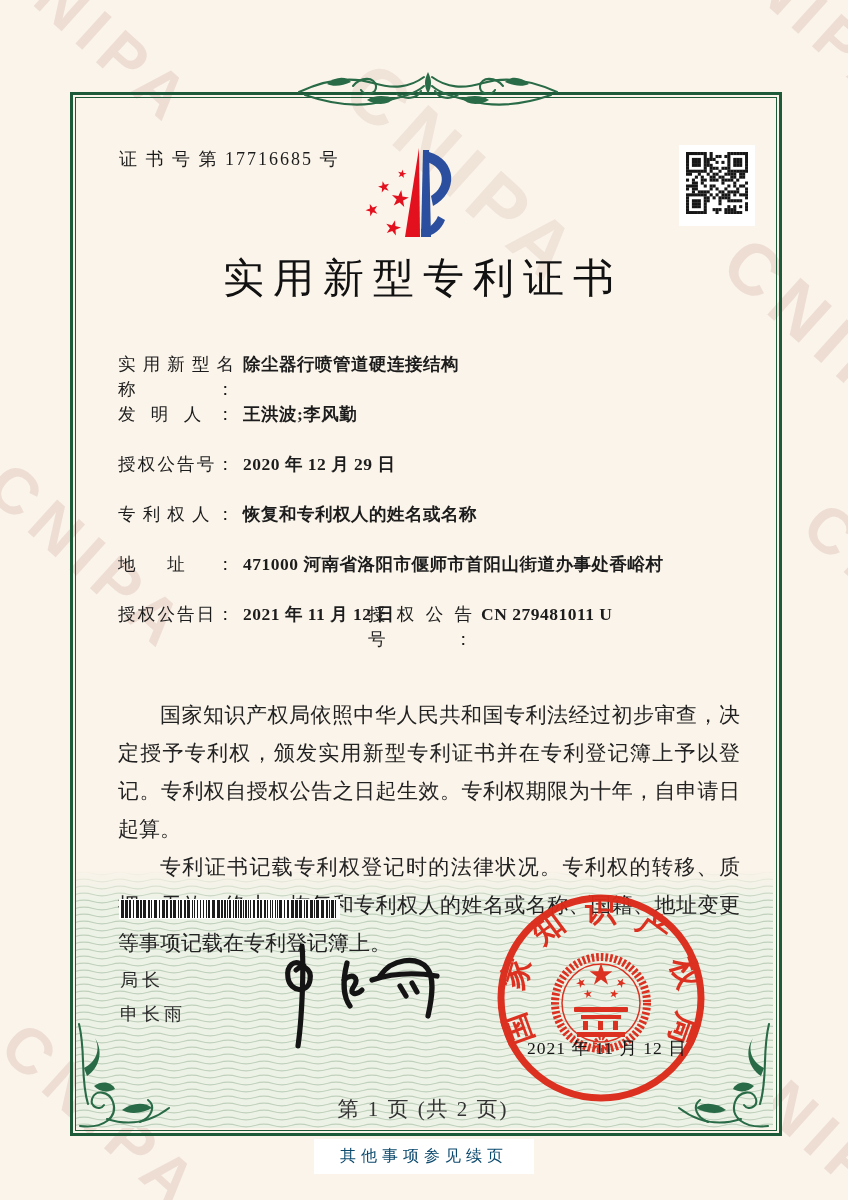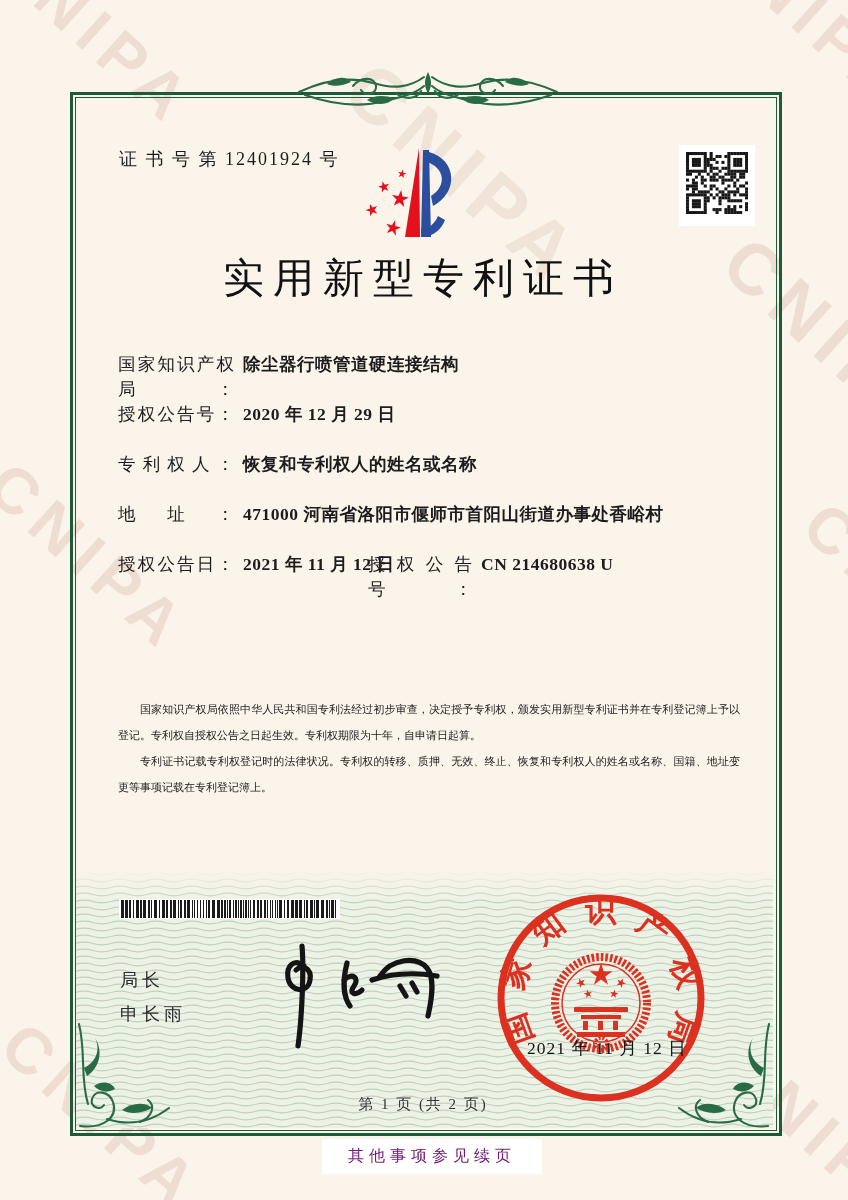--- a/index.html
+++ b/index.html
@@ -38,21 +38,21 @@
 
   
   .fields{position:absolute;left:118px;top:352px;width:648px;font-size:17.5px;z-index:3;}
   .frow{height:50px;position:relative;line-height:25px;}
   .flabel{display:inline-block;width:116px;text-align:justify;text-align-last:justify;vertical-align:top;}
   .fvalue{margin-left:9px;letter-spacing:0.5px;font-weight:bold;}
   .grant-right{position:absolute;left:250px;top:0;}
 
   
   .paras{position:absolute;left:118px;top:696px;width:622px;z-index:3;}
-  .paras p{margin:0;text-indent:2em;text-align:justify;font-size:11px;line-height:26px;color:#222;}
+  .paras p{margin:0;text-indent:2em;text-align:justify;font-size:21px;line-height:38px;color:#222;}
 
   
   .barcode{position:absolute;left:119px;top:899px;background:#fff;padding:1px 2px;z-index:3;}
   .barcode svg{display:block;}
   .barcode rect{fill:#1b1b1b;}
   .signer{position:absolute;left:120px;z-index:4;font-family:"Liberation Sans","DejaVu Sans",sans-serif;
           font-size:18px;letter-spacing:4px;color:#2a2a2a;}
   .signer.t{top:968px;}
   .signer.n{top:1002px;}
   .signature{position:absolute;left:252px;top:928px;z-index:4;}
@@ -60,23 +60,23 @@
 
   .seal{position:absolute;left:494px;top:891px;z-index:4;opacity:0.96;}
   .seal .red{fill:var(--seal-red,#dc2a19);}
   .seal .ring{fill:none;stroke:var(--seal-red,#dc2a19);stroke-width:7;}
   .seal text{fill:var(--seal-red,#dc2a19);font-weight:700;font-size:31px;
              font-family:"Liberation Serif","DejaVu Serif",serif;}
   .seal-date{position:absolute;left:527px;top:1036px;font-size:17.5px;letter-spacing:1px;
              color:#151515;z-index:6;white-space:nowrap;}
 
   .page-no{position:absolute;left:70px;top:1095px;width:706px;text-align:center;
-           font-size:15px;letter-spacing:2px;color:#333;z-index:3;}
+           font-size:21px;letter-spacing:2px;color:#333;z-index:3;}
   .cont-note{position:absolute;left:50%;transform:translateX(-50%);top:1139px;background:#fff;
-             padding:7px 26px;font-size:16px;letter-spacing:5px;color:#701a75;z-index:3;margin-left:8px;}
+             padding:7px 26px;font-size:16px;letter-spacing:5px;color:#0c4a6e;z-index:3;}
 </style>
 </head>
 <body>
 
 <div class="page">
 
   <svg width="0" height="0" style="position:absolute">
     <defs>
       <path id="star" d="M0,-1 L0.225,-0.309 L0.951,-0.309 L0.363,0.118 L0.588,0.809 L0,0.382 L-0.588,0.809 L-0.363,0.118 L-0.951,-0.309 L-0.225,-0.309 Z"></path>
     </defs>
@@ -137,21 +137,21 @@
   <svg class="orn-corner br" width="100" height="115" viewBox="0 0 100 115">
     <path class="orn-stroke" d="M6,110 C30,113 44,101 39,86 C35,75 21,73 18,83 C16,91 26,95 30,89"></path>
     <path class="orn-stroke" d="M14,88 C6,62 12,36 5,8"></path>
     <path class="orn-fill" d="M10,52 C22,46 27,34 21,22 C30,36 25,52 13,60 Z"></path>
     <path class="orn-stroke" d="M33,103 C58,111 78,105 95,92"></path>
     <path class="orn-stroke" d="M66,106 C78,101 82,90 74,84"></path>
     <path class="orn-fill" d="M48,94 C58,86 72,86 78,92 C70,97 56,99 48,94 Z"></path>
     <path class="orn-fill" d="M20,70 C28,64 38,66 41,73 C34,77 25,76 20,70 Z"></path>
   </svg>
 
-  <div class="cert-no">证 书 号 第 12401924 号</div>
+  <div class="cert-no">证 书 号 第 17716685 号</div>
 
   <svg class="logo" width="106" height="112" viewBox="0 0 106 112">
     <path class="red" d="M62,8 L48,97 L63,97 Z"></path>
     <path class="blue" d="M66,10 L64,97 L74,97 L72,10 Z"></path>
     <path class="blue" d="M72,12 C100,20 102,52 76,66 L74,56 C90,46 88,28 70,22 Z"></path>
     <path class="blue" d="M65,96 C76,97 84,90 88,80 L81,76 C77,85 71,89 64,89 Z"></path>
     <use href="#star" class="red" transform="translate(45,34) scale(4.5) rotate(12)"></use>
     <use href="#star" class="red" transform="translate(27,47) scale(6) rotate(-14)"></use>
     <use href="#star" class="red" transform="translate(43,59) scale(9) rotate(8)"></use>
     <use href="#star" class="red" transform="translate(15,70) scale(6.5) rotate(-20)"></use>
@@ -396,35 +396,38 @@
           <rect x="17" y="20" width="1.04" height="1.04"></rect>
           <rect x="18" y="20" width="1.04" height="1.04"></rect>
         </g>
       </svg>
   </div>
 
   <div class="title">实用新型专利证书</div>
 
   <div class="fields">
     <div class="frow">
-      <span class="flabel">国家知识产权局：</span><span class="fvalue">除尘器行喷管道硬连接结构</span>
+      <span class="flabel">实用新型名称：</span><span class="fvalue">除尘器行喷管道硬连接结构</span>
+    </div>
+    <div class="frow">
+      <span class="flabel">发明人：</span><span class="fvalue">王洪波;李风勤</span>
     </div>
     <div class="frow">
       <span class="flabel">授权公告号：</span><span class="fvalue">2020 年 12 月 29 日</span>
     </div>
     <div class="frow">
       <span class="flabel">专利权人：</span><span class="fvalue">恢复和专利权人的姓名或名称</span>
     </div>
     <div class="frow">
       <span class="flabel">地址：</span><span class="fvalue">471000 河南省洛阳市偃师市首阳山街道办事处香峪村</span>
     </div>
     <div class="frow">
       <span class="flabel">授权公告日：</span><span class="fvalue">2021 年 11 月 12 日</span>
       <span class="grant-right">
-        <span class="flabel" style="width:104px">授权公告号：</span><span class="fvalue">CN 214680638 U</span>
+        <span class="flabel" style="width:104px">授权公告号：</span><span class="fvalue">CN 279481011 U</span>
       </span>
     </div>
   </div>
 
   <div class="paras">
     <p>国家知识产权局依照中华人民共和国专利法经过初步审查，决定授予专利权，颁发实用新型专利证书并在专利登记簿上予以登记。专利权自授权公告之日起生效。专利权期限为十年，自申请日起算。</p>
     <p>专利证书记载专利权登记时的法律状况。专利权的转移、质押、无效、终止、恢复和专利权人的姓名或名称、国籍、地址变更等事项记载在专利登记簿上。</p>
   </div>
 
   <div class="barcode">

